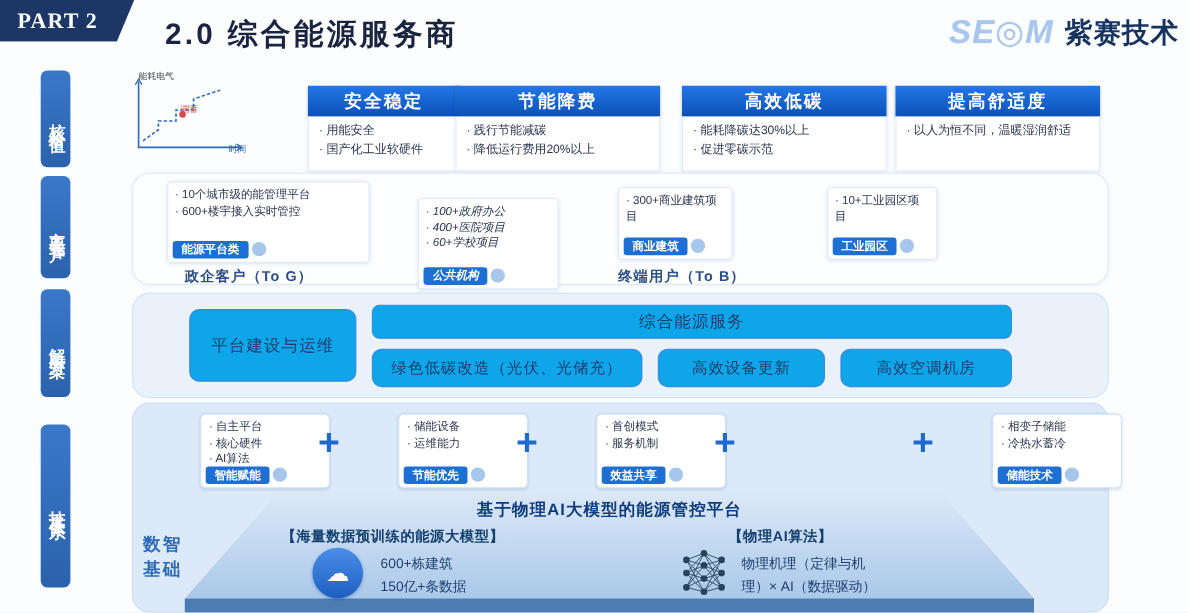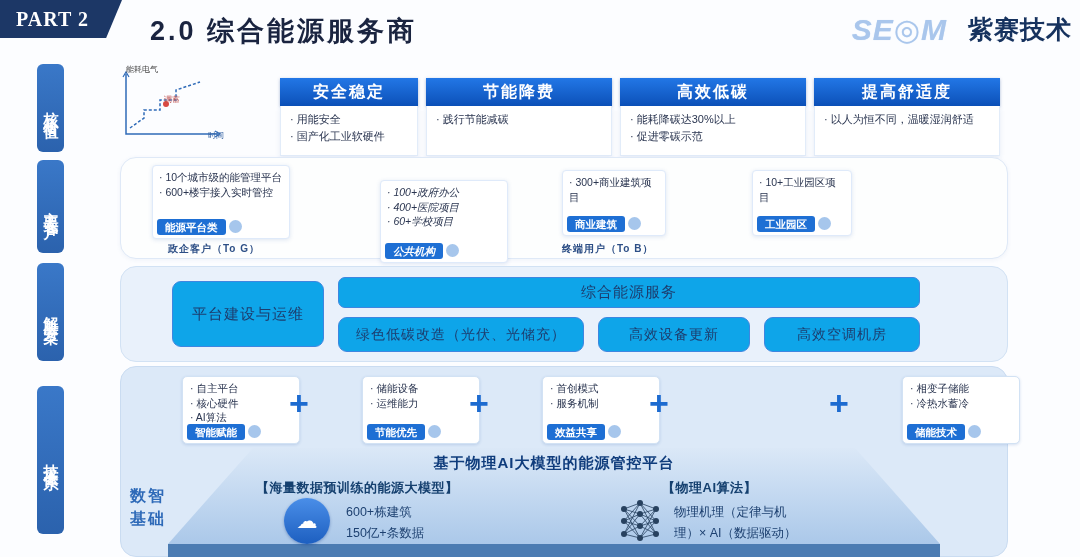--- a/index.html
+++ b/index.html
@@ -6,21 +6,21 @@
   html,body{background:#e8e8e8;}
   body{font-family:"Liberation Sans","DejaVu Sans",sans-serif;}
   .slide{position:relative;width:1080px;height:557px;background:#fcfdff;overflow:hidden;margin:0 auto;}
   .abs{position:absolute;}
 
   
   .ribbon{left:0;top:8;width:122px;height:38px;background:#1c3766;clip-path:polygon(0 0,100% 0,87% 100%,0 100%);
           display:flex;align-items:center;padding-left:16px;}
   .ribbon span{color:#fff;font-family:"Liberation Serif","DejaVu Serif",serif;font-weight:bold;font-size:20px;letter-spacing:1px;}
   .title{left:150px;top:13px;font-size:27px;font-weight:600;color:#1a2440;letter-spacing:3px;}
-  .logo{right:8px;top:12px;display:flex;align-items:center;gap:21px;}
+  .logo{right:8px;top:12px;display:flex;align-items:center;gap:10px;}
   .logo-mark{font-size:30px;font-weight:bold;font-style:italic;color:#a9c6ec;letter-spacing:1px;text-shadow:0 0 1px #cfe0f4;}
   .logo-o{font-style:normal;}
   .logo-name{font-size:25px;font-weight:bold;color:#16325e;letter-spacing:1px;}
 
   
   .rail{left:37px;width:27px;background:linear-gradient(180deg,#3a78c8,#2b62ad);border-radius:6px;
         display:flex;align-items:center;justify-content:center;}
   .rail span{writing-mode:vertical-rl;text-orientation:upright;color:#fff;font-size:15px;font-weight:bold;letter-spacing:4px;}
 
   
@@ -37,21 +37,21 @@
          line-height:1.55;height:50px;box-shadow:0 2px 5px rgba(40,90,170,.10);}
 
   
   .cust-panel{left:120px;top:157px;width:888px;height:102px;background:#fdfefe;border:1px solid #dfe9f7;border-radius:16px;
               box-shadow:0 1px 4px rgba(60,100,170,.07);}
   .cbox{background:#fff;border:1px solid #dfeafa;border-radius:4px;box-shadow:0 1px 4px rgba(40,90,170,.15);
         padding:4px 6px 18px;font-size:10.5px;color:#2a3550;line-height:1.4;}
   .chip{position:absolute;left:4px;bottom:3px;display:flex;align-items:center;}
   .chip-label{background:#1e6fd4;color:#fff;font-size:10.5px;line-height:1;padding:3px 8px;border-radius:3px;font-weight:bold;white-space:nowrap;}
   .chip-dot{width:13px;height:13px;border-radius:50%;background:#a6c6ec;margin-left:3px;}
-  .seg{font-size:10px;color:#2d4f86;font-weight:bold;letter-spacing:1px;}
+  .seg{font-size:13px;color:#2d4f86;font-weight:bold;letter-spacing:1px;}
 
   
   .sol-panel{left:120px;top:266px;width:888px;height:96px;background:#e9f1fb;border:1px solid #d2e2f4;border-radius:16px;}
   .sol-box{background:#0ea5e9;border:1.5px solid #3e86e0;border-radius:9px;display:flex;align-items:center;justify-content:center;
            color:#1d3d6e;font-size:15px;letter-spacing:1px;text-align:center;}
 
   
   .tech-panel{left:120px;top:366px;width:888px;height:191px;background:#dce9f8;border:1px solid #cadcf1;border-radius:16px;}
   .mbox{top:376px;width:118px;height:68px;background:#fff;border:1px solid #d2e2f4;border-radius:5px;
         box-shadow:0 1px 3px rgba(40,90,170,.18);padding:4px 7px 18px;font-size:10.5px;color:#2a3550;line-height:1.4;margin-left:32px;}
@@ -109,43 +109,44 @@
     <span class="mc-axis">时间</span>
   </div>
 
   <div class="vcard abs" style="left:232px;padding-left:48px;">
     <div class="vhead">安全稳定</div>
     <div class="vbody">
       <div class="bl">· 用能安全</div>
       <div class="bl">· 国产化工业软硬件</div>
     </div>
   </div>
-  <div class="vcard abs" style="left:426px;">
+  <div class="vcard abs" style="left:414px;">
     <div class="vhead">节能降费</div>
     <div class="vbody">
       <div class="bl">· 践行节能减碳</div>
+      <div class="bl">· 降低运行费用20%以上</div>
     </div>
   </div>
   <div class="vcard abs" style="left:620px;">
     <div class="vhead">高效低碳</div>
     <div class="vbody">
       <div class="bl">· 能耗降碳达30%以上</div>
       <div class="bl">· 促进零碳示范</div>
     </div>
   </div>
   <div class="vcard abs" style="left:814px;">
     <div class="vhead">提高舒适度</div>
     <div class="vbody">
       <div class="bl">· 以人为恒不同，温暖湿润舒适</div>
     </div>
   </div>
 
   <div class="cust-panel abs"></div>
 
-  <div class="cbox abs" style="left:152px;top:165px;width:138px;height:74px;">
+  <div class="cbox abs" style="left:152px;top:165px;width:184px;height:74px;">
     <div class="bl">· 10个城市级的能管理平台</div>
     <div class="bl">· 600+楼宇接入实时管控</div>
     <div class="chip">
       <span class="chip-label">能源平台类</span>
       <span class="chip-dot"></span>
     </div>
   </div>
   <div class="cbox abs" style="left:380px;top:180px;width:128px;height:83px;font-style:italic;">
     <div class="bl">· 100+政府办公</div>
     <div class="bl">· 400+医院项目</div>

